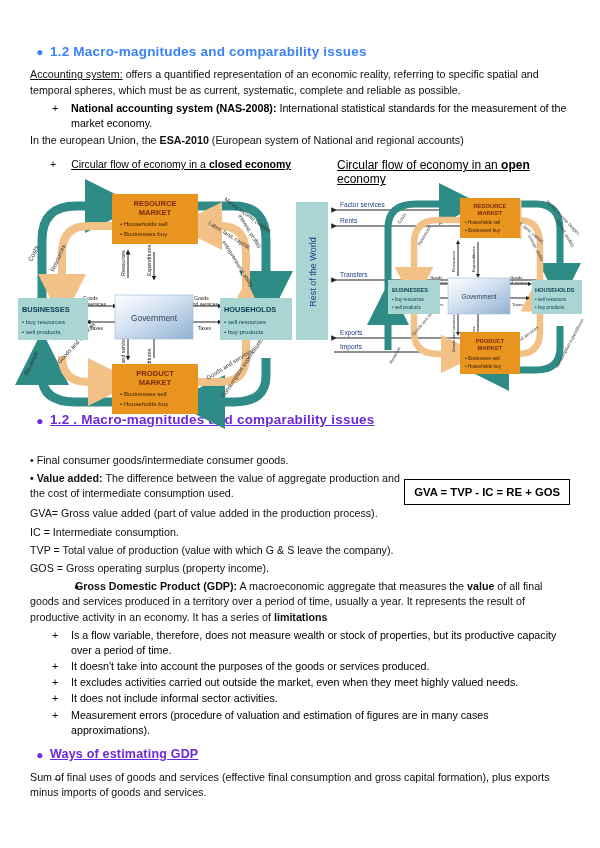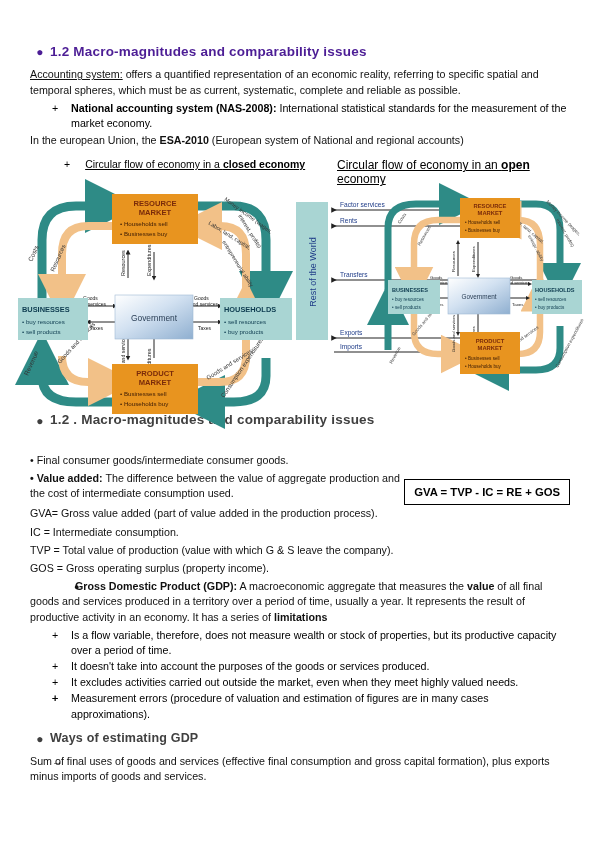--- a/index.html
+++ b/index.html
@@ -25,27 +25,28 @@
     position: absolute;
     left: 30px;
     top: 44px;
     width: 540px;
   }
 
   
   h2.section-heading {
     font-size: 13.5px;
     font-weight: bold;
-    color: #4c1d95;
+    color: #3b82f6;
     margin: 0 0 8px 0;
     padding: 0;
     letter-spacing: 0.2px;
   }
   h2.section-heading.dark {
-    color: #404040;
+    color: #6d28d9;
+    text-decoration: underline;
   }
   .bullet-dot {
     display: inline-block;
     width: 20px;
     text-align: center;
     font-size: 12px;
     vertical-align: middle;
   }
 
   
@@ -100,21 +101,21 @@
   }
 
   
   .diagram-captions {
     position: relative;
     height: 22px;
     margin-top: 10px;
   }
   .cap-left {
     position: absolute;
-    left: 34px;
+    left: 20px;
     top: 0;
     font-size: 10.5px;
   }
   .cap-left .plus { margin-right: 15px; }
   .cap-right {
     position: absolute;
     left: 307px;
     top: 0;
     font-size: 12px;
     text-decoration: underline;
@@ -398,21 +399,21 @@
 
   <p class="body-text" style="margin-top:0; text-indent:22px;">
     <span class="bullet-dot" style="font-size:9px;">●</span>
     <span class="b">Gross Domestic Product (GDP):</span><span> A macroeconomic aggregate that measures the </span><span class="b">value</span><span> of all final goods and services produced in a territory over a period of time, usually a year. It represents the result of productive activity in an economy. It has a series of </span><span class="b">limitations</span>
   </p>
 
   <ul class="plus-list">
     <li><span class="plus">+</span><span>Is a flow variable, therefore, does not measure wealth or stock of properties, but its productive capacity over a period of time.</span></li>
     <li><span class="plus">+</span><span>It doesn't take into account the purposes of the goods or services produced.</span></li>
     <li><span class="plus">+</span><span>It excludes activities carried out outside the market, even when they meet highly valued needs.</span></li>
-    <li><span class="plus">+</span></li>
+    <li><span class="plus">+</span><span>It does not include informal sector activities.</span></li>
     <li><span class="plus">+</span><span> Measurement errors (procedure of valuation and estimation of figures are in many cases approximations).</span></li>
   </ul>
 
   <h2 class="section-heading dark" style="margin-top:9px; font-size:12.5px;">
     <span class="bullet-dot">●</span><span>Ways of estimating GDP</span>
   </h2>
 
   <ul class="arrow-list">
     <li><span class="arw">→</span></li>
   </ul>

